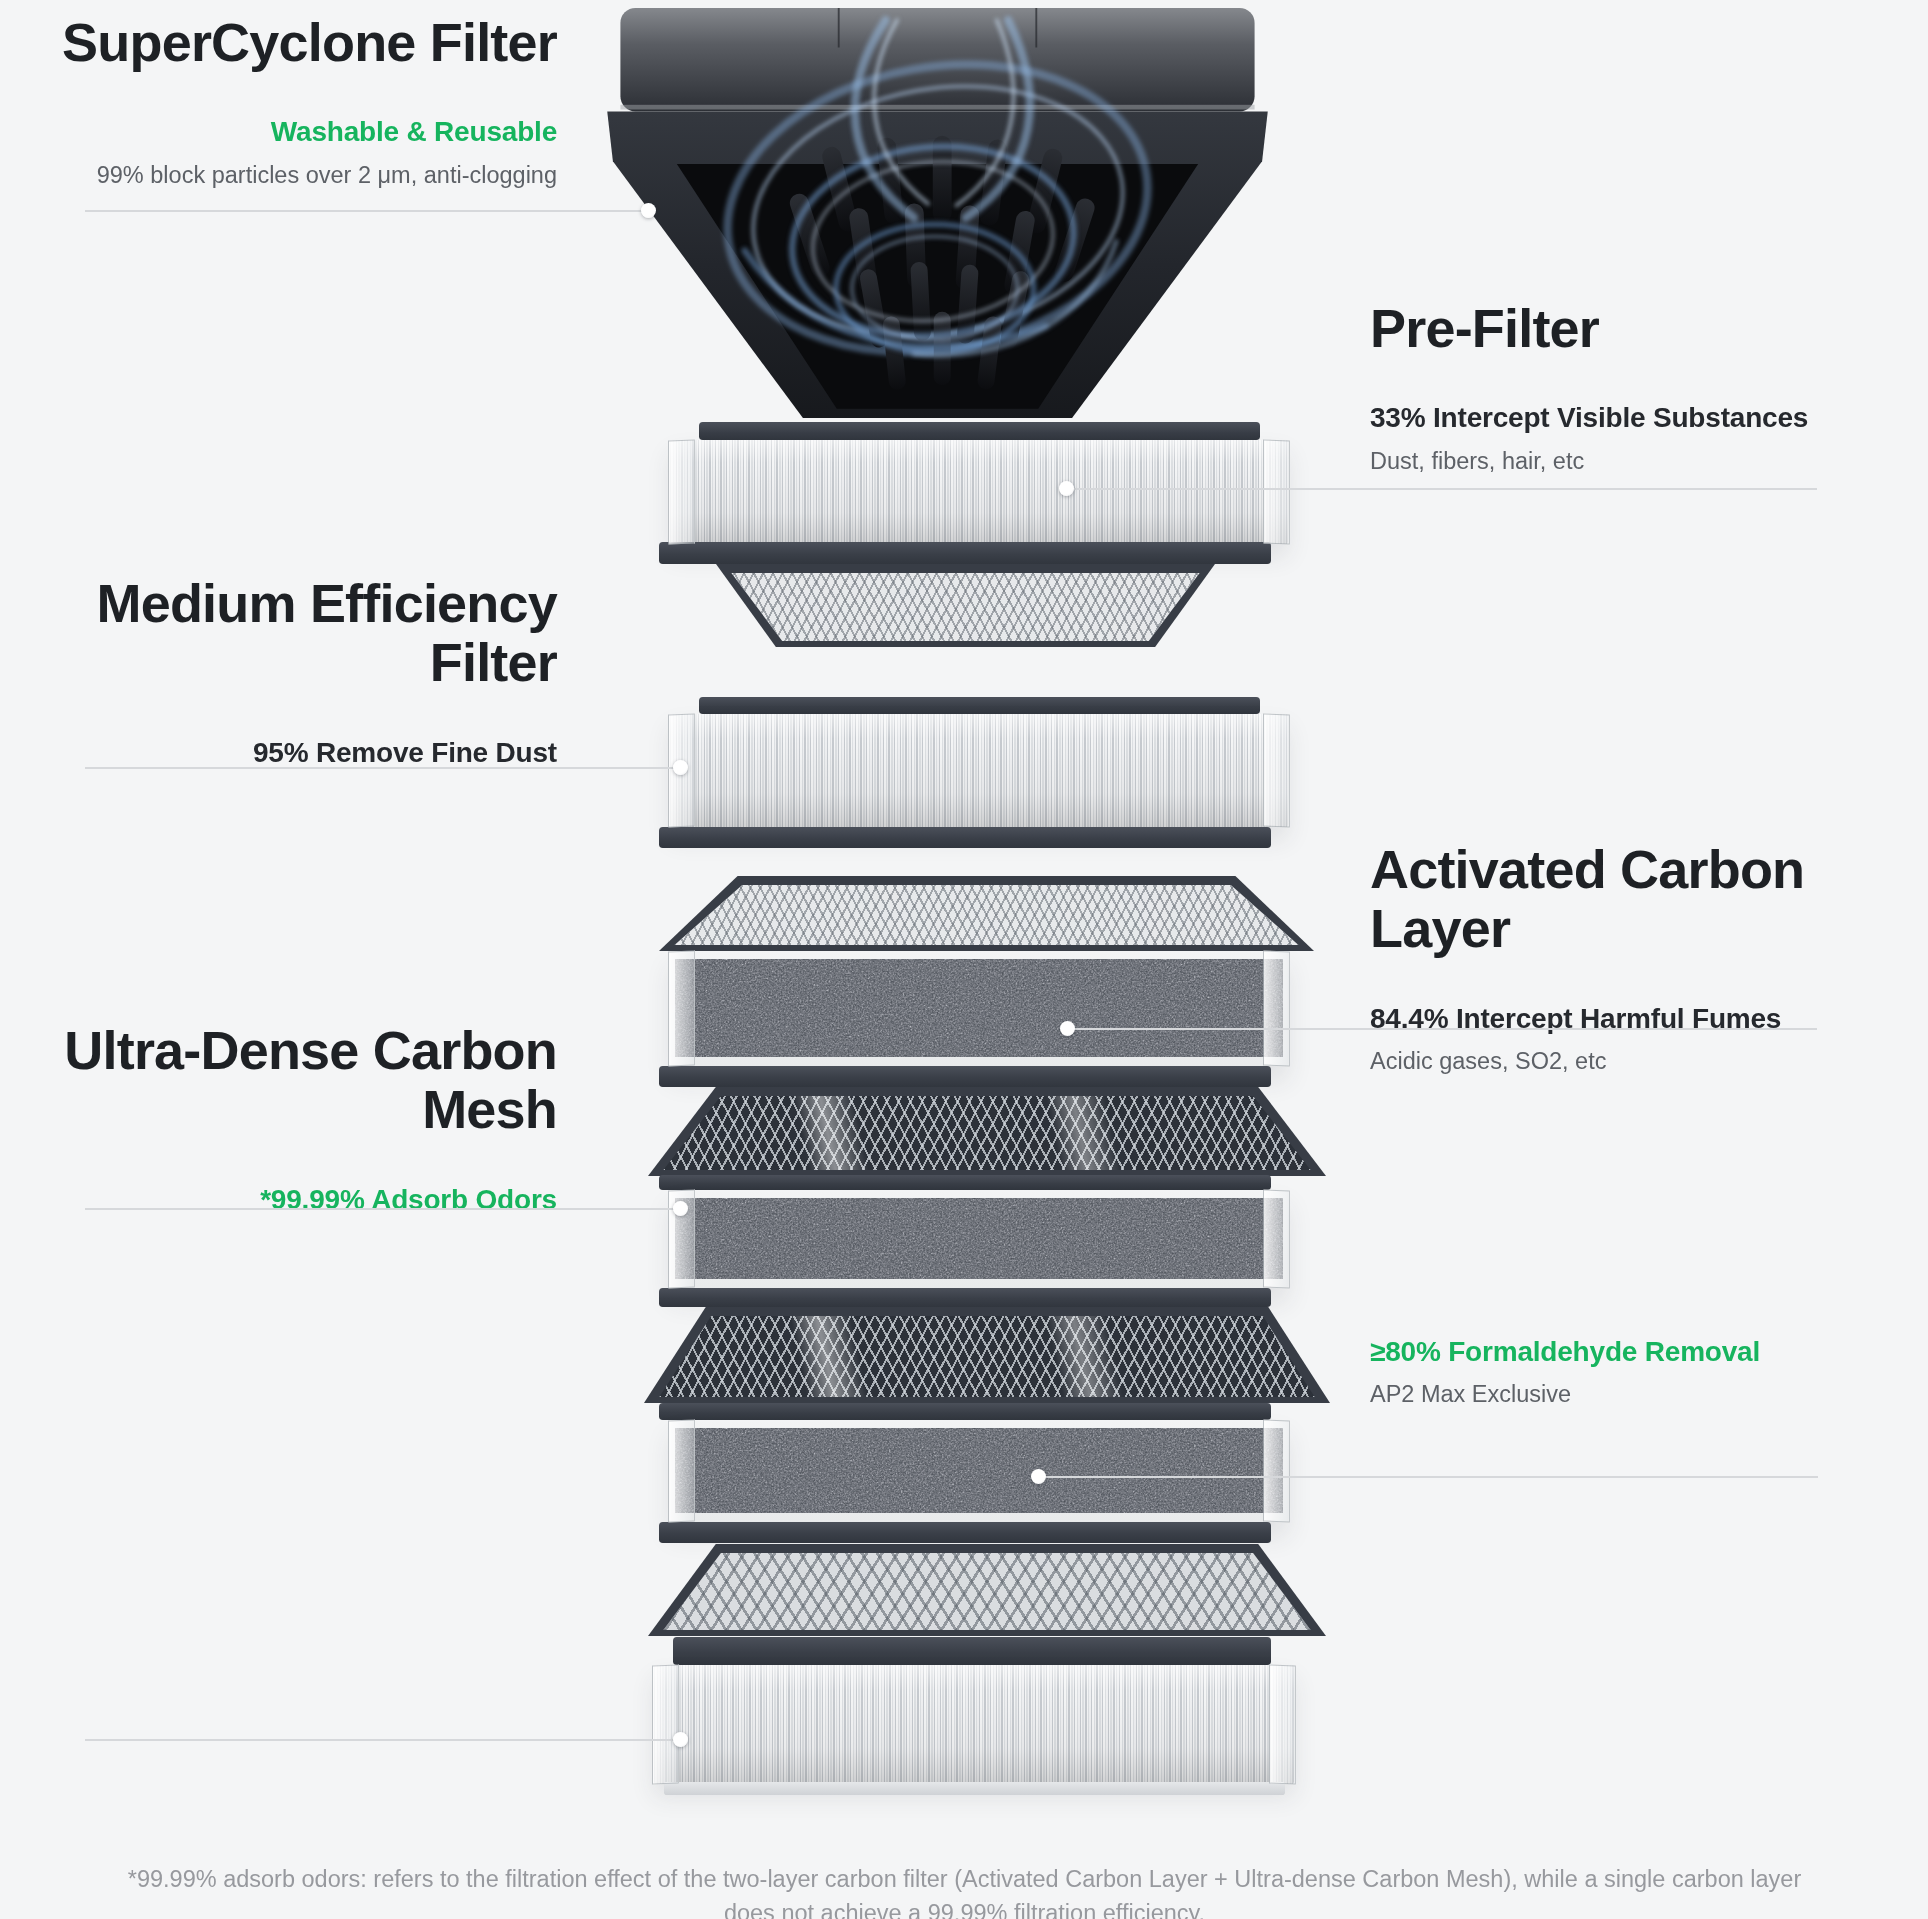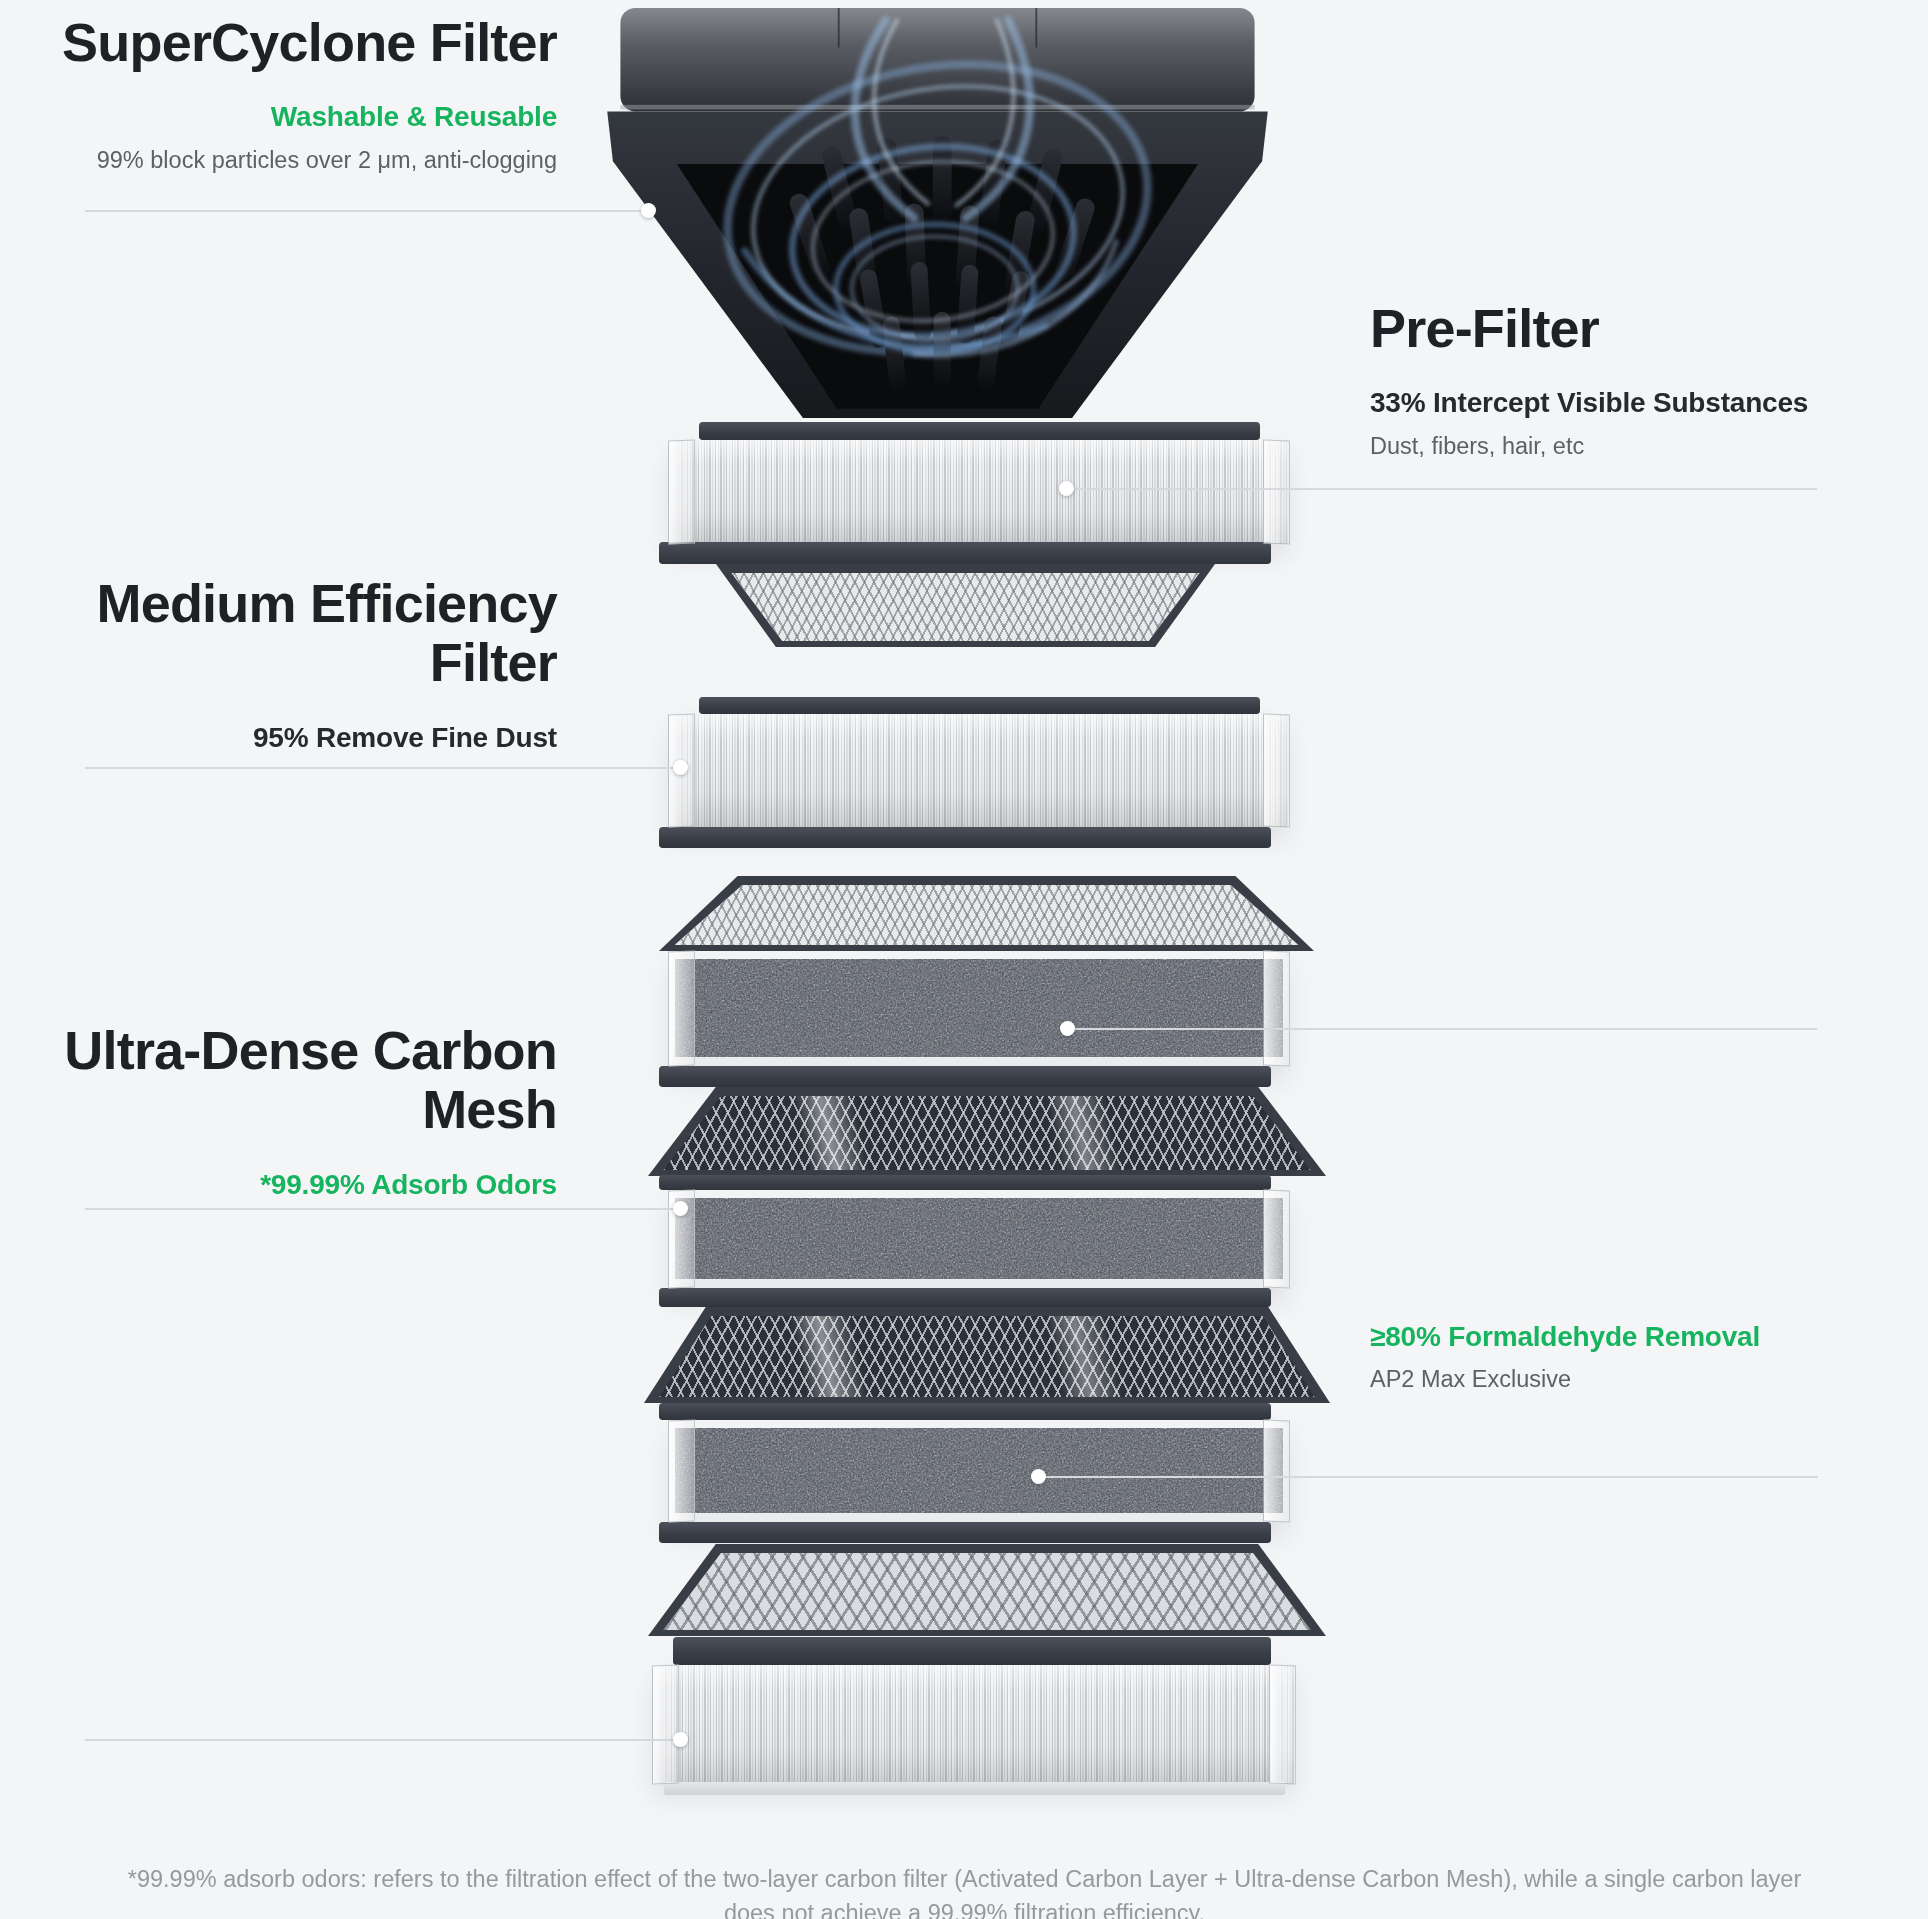--- a/index.html
+++ b/index.html
@@ -4,21 +4,21 @@
 <style>
   html,body{margin:0;padding:0;}
   body{font-family:"Liberation Sans","DejaVu Sans",sans-serif;background:#fff;}
   .canvas{position:relative;width:1928px;height:1920px;background:var(--bg,#f4f5f6);overflow:hidden;}
 
   
   .callout{position:absolute;width:546px;}
   .callout.left{right:1371px;text-align:right;}
   .callout.right{left:1370px;text-align:left;}
   .c-title{font-size:54px;line-height:1.1;font-weight:700;color:var(--title,#1e2125);letter-spacing:-0.8px;}
-  .c-hl{margin-top:29px;font-size:28px;line-height:1.12;font-weight:700;letter-spacing:-0.2px;}
+  .c-hl{margin-top:44px;font-size:28px;line-height:1.12;font-weight:700;letter-spacing:-0.2px;}
   .c-hl.hl-dark{color:var(--hl-dark,#26292e);}
   .c-hl.hl-green{color:var(--green,#16b45e);}
   .c-cap{margin-top:13px;font-size:23.5px;line-height:1.2;font-weight:400;color:var(--cap,#5d6167);}
 
   
   .leader{position:absolute;height:1.9px;background:var(--leader,#d6d8db);z-index:40;}
   .leader .dot{position:absolute;top:-6.6px;width:15px;height:15px;border-radius:50%;
     background:radial-gradient(circle at 40% 35%,#ffffff 0 60%,#e9ebed 100%);
     box-shadow:0 0.9px 3.8px rgba(40,45,55,.35);}
   .leader .dot.at-right{right:-7.5px;}
@@ -264,20 +264,25 @@
   <div class="callout left" style="top:1021px;">
     <div class="c-title">Ultra-Dense Carbon Mesh</div>
     <div class="c-hl hl-green">*99.99% Adsorb Odors</div>
   </div>
 
   <div class="callout right" style="top:299px;">
     <div class="c-title">Pre-Filter</div>
     <div class="c-hl hl-dark">33% Intercept Visible Substances</div>
     <div class="c-cap">Dust, fibers, hair, etc</div>
   </div>
+  <div class="callout right" style="top:840px;">
+    <div class="c-title">Activated Carbon Layer</div>
+    <div class="c-hl hl-dark">84.4% Intercept Harmful Fumes</div>
+    <div class="c-cap">Acidic gases, SO2, etc</div>
+  </div>
   <div class="callout right" style="top:1292px;">
     <div class="c-hl hl-green">≥80% Formaldehyde Removal</div>
     <div class="c-cap">AP2 Max Exclusive</div>
   </div>
 
   <div class="footnote">
     <div>*99.99% adsorb odors: refers to the filtration effect of the two-layer carbon filter (Activated Carbon Layer + Ultra-dense Carbon Mesh), while a single carbon layer</div>
     <div>does not achieve a 99.99% filtration efficiency.</div>
   </div>
 

